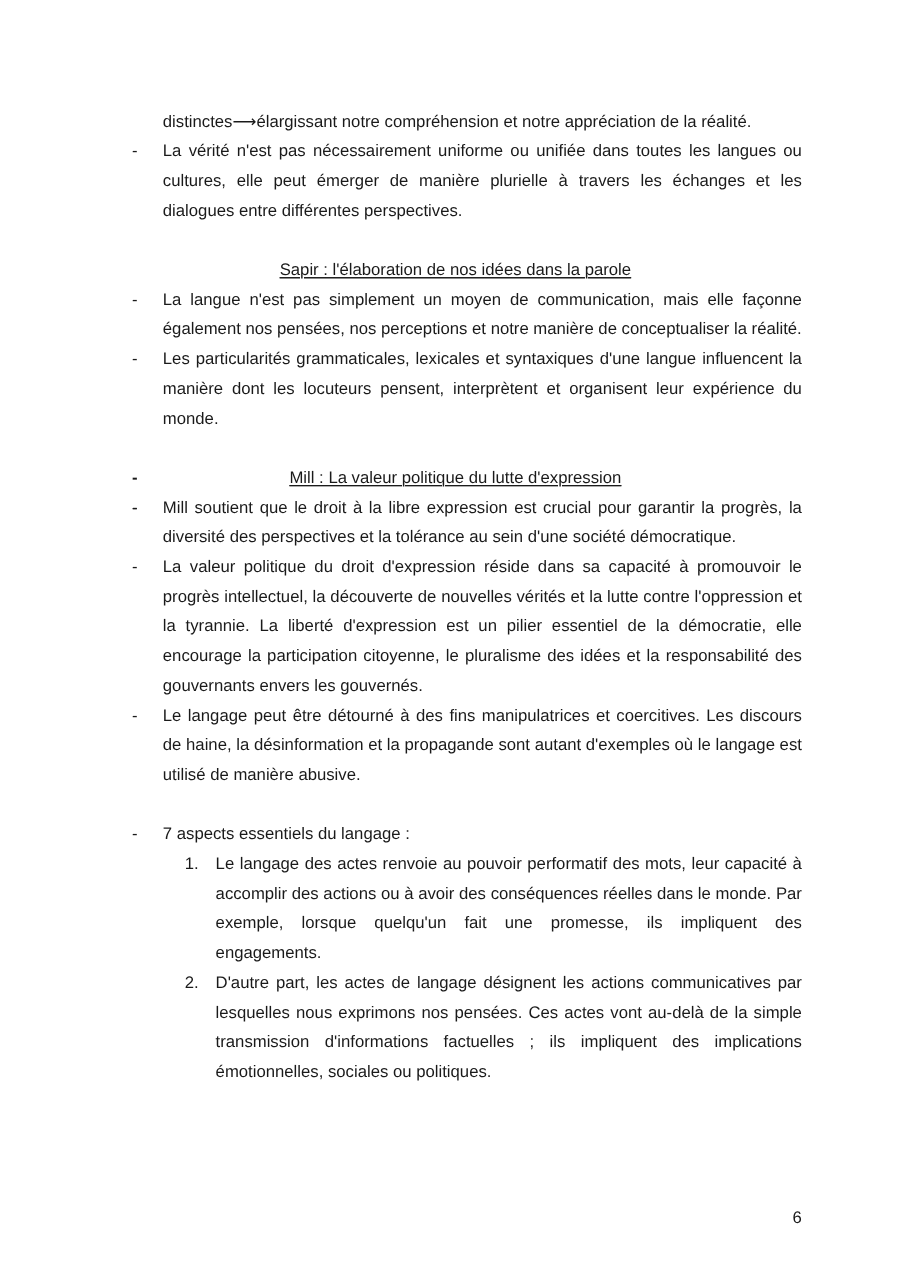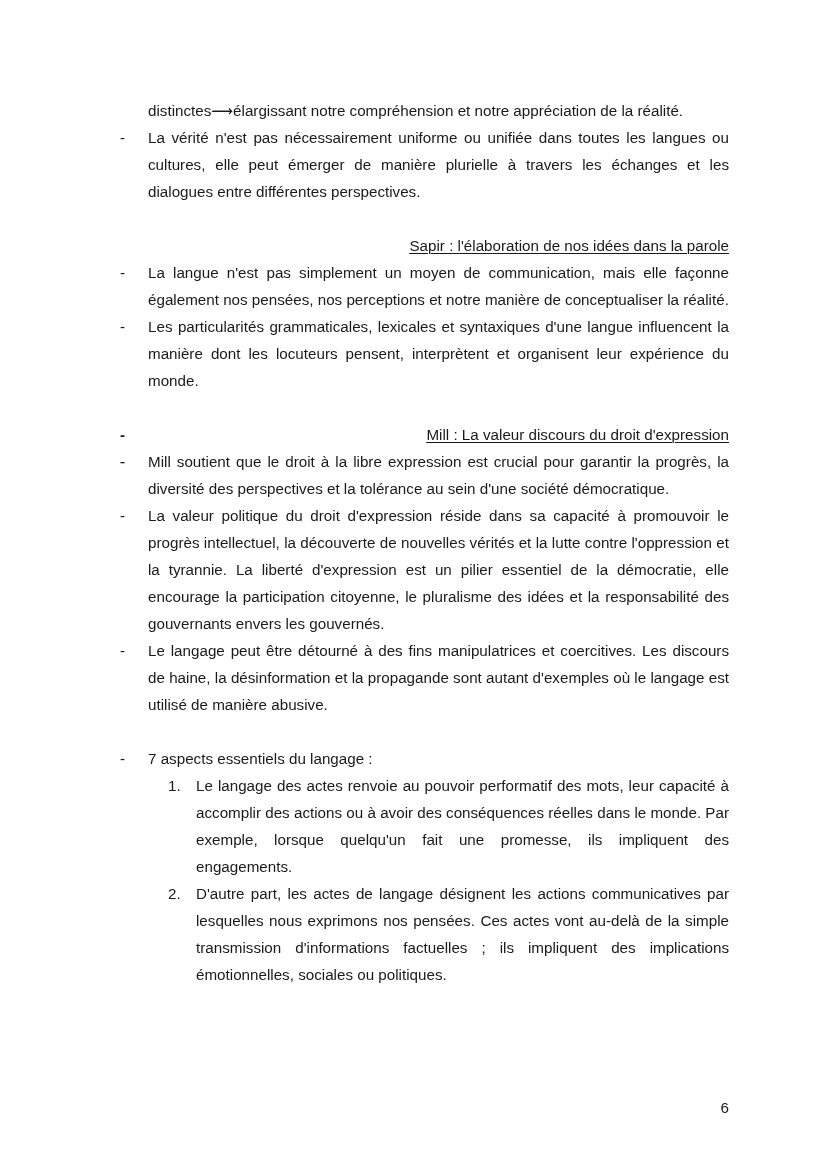--- a/index.html
+++ b/index.html
@@ -40,21 +40,21 @@
   
   .cont {
     padding-left: 49px;
   }
 
   
   .heading {
     font-size: 15.2px;
     line-height: 27px;
     margin: 0;
-    text-align: right;
+    text-align: center;
     text-decoration: underline;
     text-underline-offset: 2px;
     text-decoration-thickness: 1px;
     color: #1a1a1a;
     display: block;
   }
   .heading > span { text-decoration: inherit; }
 
   
   .bullet {
@@ -124,21 +124,21 @@
 <div class="page">
   <div class="content" id="body-root">
       <p class="para cont">distinctes⟶élargissant notre compréhension et notre appréciation de la réalité.</p>
       <p class="bullet"><span class="marker">-</span><span>La vérité n'est pas nécessairement uniforme ou unifiée dans toutes les langues ou cultures, elle peut émerger de manière plurielle à travers les échanges et les dialogues entre différentes perspectives.</span></p>
       <div class="spacer"></div>
       <div class="heading"><span>Sapir : l'élaboration de nos idées dans la parole</span></div>
       <p class="bullet"><span class="marker">-</span><span>La langue n'est pas simplement un moyen de communication, mais elle façonne également nos pensées, nos perceptions et notre manière de conceptualiser la réalité.</span></p>
       <p class="bullet"><span class="marker">-</span><span>Les particularités grammaticales, lexicales et syntaxiques d'une langue influencent la manière dont les locuteurs pensent, interprètent et organisent leur expérience du monde.</span></p>
       <div class="spacer"></div>
       <p class="bullet bold"><span class="marker">-</span></p>
-      <div class="heading"><span>Mill : La valeur discours du droit d'expression</span></div>
+      <div class="heading"><span>Mill : La valeur politique du lutte d'expression</span></div>
       <p class="bullet"><span class="marker">-</span></p>
       <p class="bullet"><span class="marker">-</span><span>Mill soutient que le droit à la libre expression est crucial pour garantir la progrès, la diversité des perspectives et la tolérance au sein d'une société démocratique.</span></p>
       <p class="bullet"><span class="marker">-</span><span>La valeur politique du droit d'expression réside dans sa capacité à promouvoir le progrès intellectuel, la découverte de nouvelles vérités et la lutte contre l'oppression et la tyrannie. La liberté d'expression est un pilier essentiel de la démocratie, elle encourage la participation citoyenne, le pluralisme des idées et la responsabilité des gouvernants envers les gouvernés.</span></p>
       <p class="bullet"><span class="marker">-</span><span>Le langage peut être détourné à des fins manipulatrices et coercitives. Les discours de haine, la désinformation et la propagande sont autant d'exemples où le langage est utilisé de manière abusive.</span></p>
       <div class="spacer"></div>
       <p class="bullet" style="text-align: left;"><span class="marker">-</span><span>7 aspects essentiels du langage :</span></p>
       <p class="numitem"><span class="marker">1.</span><span>Le langage des actes renvoie au pouvoir performatif des mots, leur capacité à accomplir des actions ou à avoir des conséquences réelles dans le monde. Par exemple, lorsque quelqu'un fait une promesse, ils impliquent des engagements.</span></p>
       <p class="numitem"><span class="marker">2.</span><span>D'autre part, les actes de langage désignent les actions communicatives par lesquelles nous exprimons nos pensées. Ces actes vont au-delà de la simple transmission d'informations factuelles ; ils impliquent des implications émotionnelles, sociales ou politiques.</span></p>
     </div>
   <div class="page-number">6</div>

